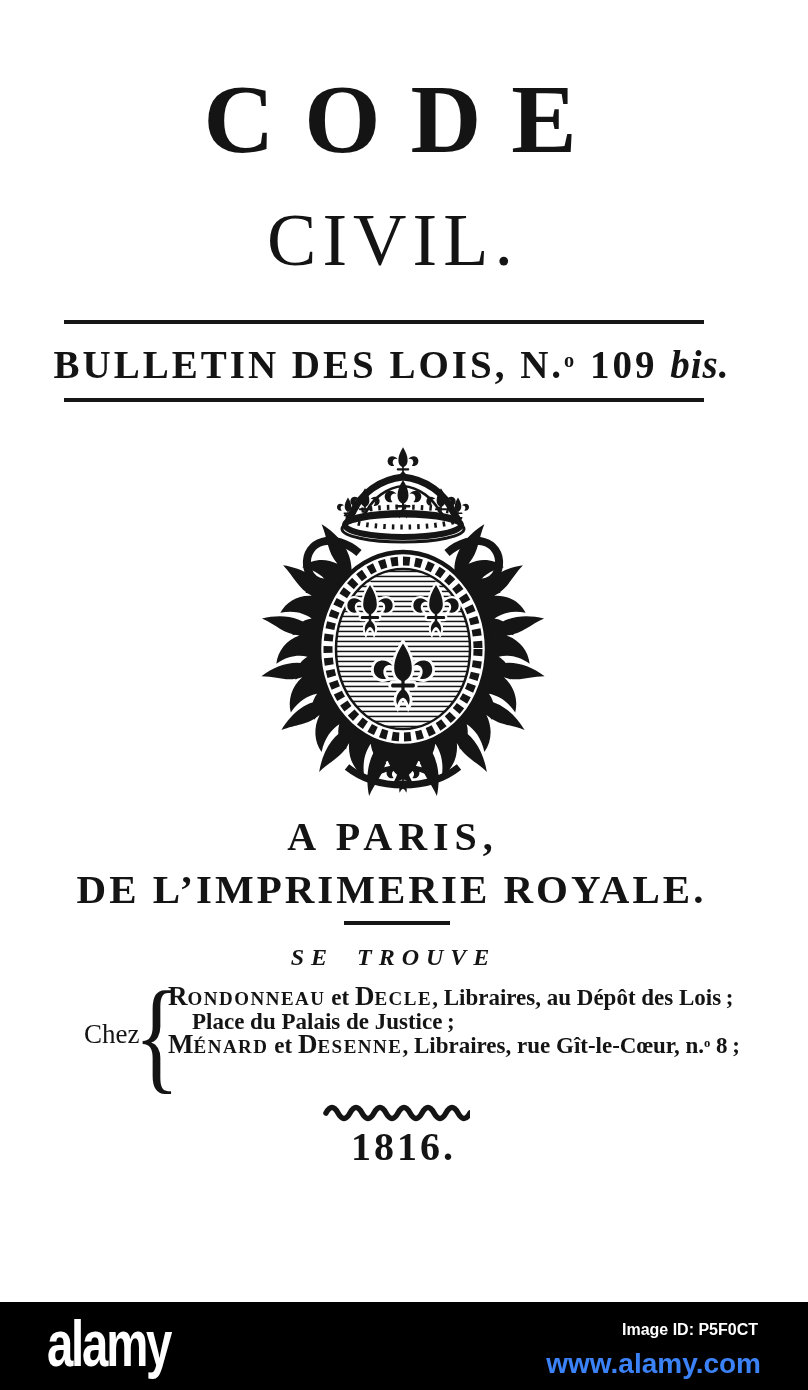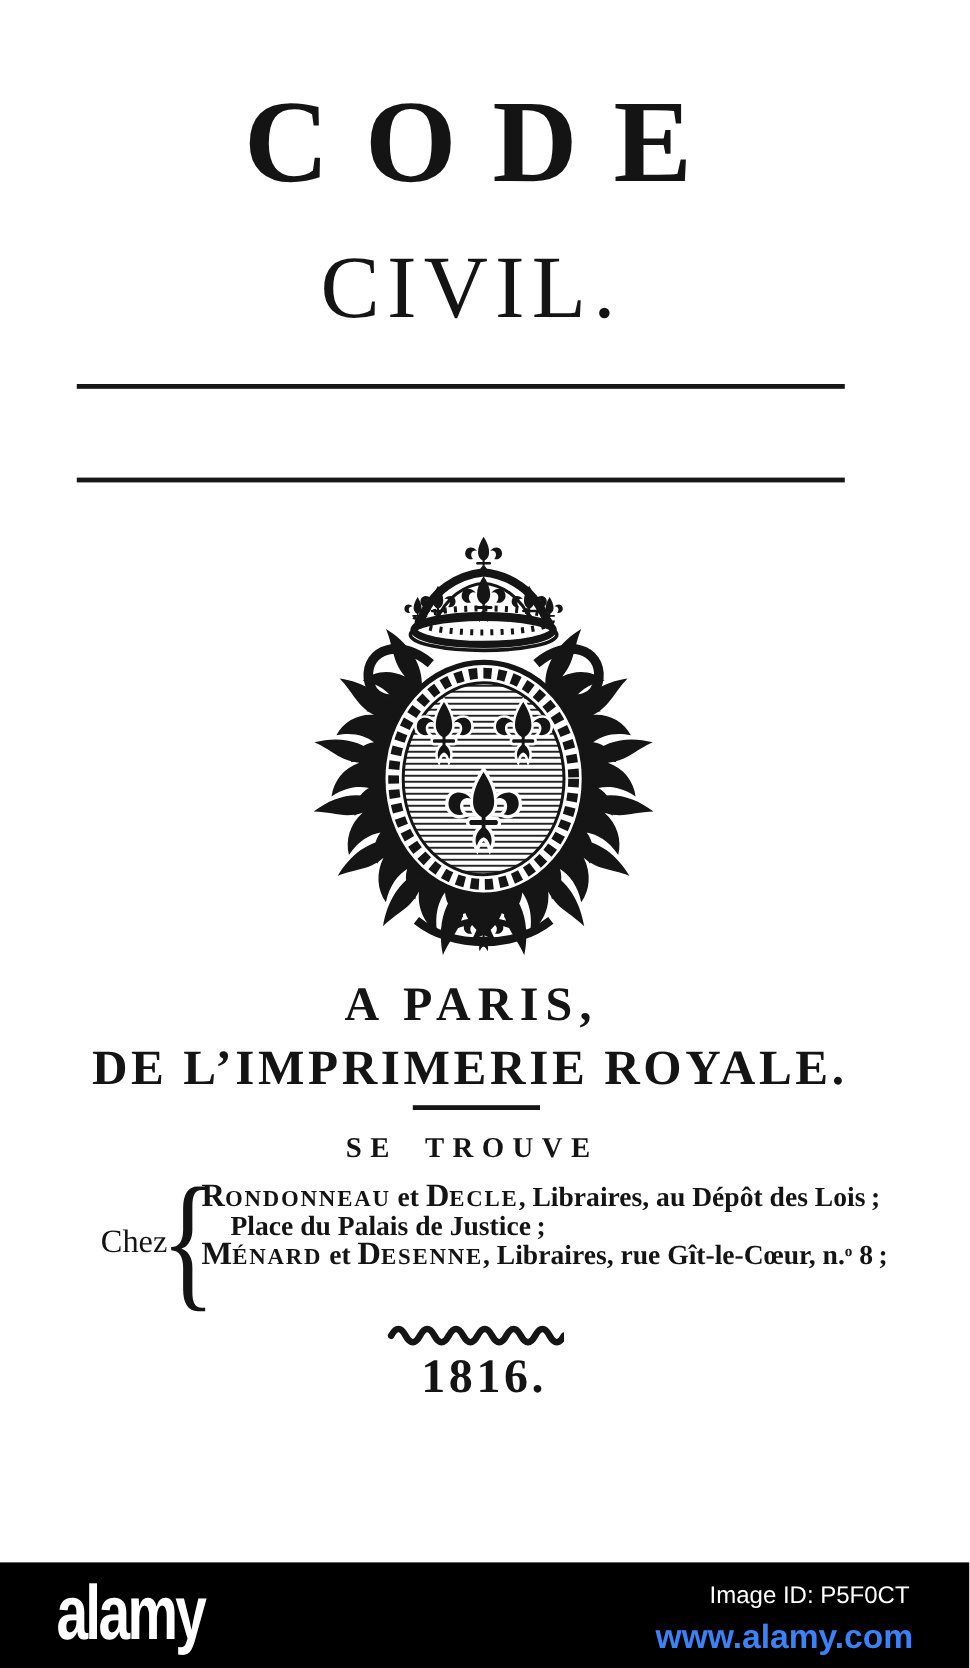--- a/index.html
+++ b/index.html
@@ -15,51 +15,54 @@
   
   .rule{position:absolute;left:64px;width:640px;height:4px;background:#161616;}
   .bulletin{font-size:39px;line-height:40px;font-weight:700;letter-spacing:3px;padding-left:3px;white-space:nowrap;}
   .bulletin .sup{font-size:0.52em;vertical-align:0.55em;}
   .bulletin .it{font-style:italic;letter-spacing:1px;}
   
   .city{font-size:40px;line-height:42px;font-weight:700;letter-spacing:6px;padding-left:6px;white-space:nowrap;}
   .printer{font-size:41px;line-height:42px;font-weight:700;letter-spacing:3px;padding-left:3px;white-space:nowrap;}
   .shortrule{position:absolute;left:344px;top:921px;width:106px;height:4px;background:#161616;}
   
-  .setrouve{font-size:24px;line-height:25px;font-weight:700;letter-spacing:7px;word-spacing:10px;padding-left:7px;white-space:nowrap;}
+  .setrouve{font-size:24px;line-height:25px;font-weight:700;font-style:italic;letter-spacing:7px;word-spacing:10px;padding-left:7px;white-space:nowrap;}
   .chez{font-size:27px;line-height:28px;font-weight:400;white-space:nowrap;}
   .brace{font-size:112px;line-height:112px;font-weight:400;transform:scale(0.85,1.12);transform-origin:center center;}
   .bline{position:absolute;font-size:23px;line-height:26px;white-space:nowrap;font-weight:600;}
   .bline .ini{font-size:27px;font-weight:700;}
   .bline .sc{font-size:19px;font-weight:700;letter-spacing:1.5px;}
   .bline .sup{font-size:0.55em;vertical-align:0.5em;}
   .year{font-size:40px;line-height:42px;font-weight:700;letter-spacing:3px;padding-left:3px;margin-left:24px;}
   
   .bar{position:absolute;left:0;top:1302px;width:808px;height:88px;background:#000;}
   .alamy-logo{position:absolute;left:47px;top:1312px;color:#fff;
     font-family:"Liberation Sans", sans-serif;font-weight:700;font-size:64px;line-height:64px;
     letter-spacing:-3px;transform:scaleX(0.74);transform-origin:left center;}
   .img-id{position:absolute;right:50px;top:1321px;color:#fff;font-family:"Liberation Sans", sans-serif;
-    font-size:20px;line-height:18px;}
+    font-size:16px;line-height:18px;font-weight:bold;}
   .alamy-url{position:absolute;right:47px;top:1352px;color:#3b82f6;font-family:"Liberation Sans", sans-serif;
     font-size:28px;line-height:24px;font-weight:700;}
 </style>
 </head>
 <body>
 
 <div class="page">
 
   <div class="crow" style="top:70px">
     <span class="t1">CODE</span>
   </div>
   <div class="crow" style="top:203px">
     <span class="t2">CIVIL.</span>
   </div>
 
   <div class="rule" style="top:320px"></div>
+  <div class="crow" style="top:340px">
+    <span class="bulletin"><span>BULLETIN DES LOIS, N.</span><span class="sup">o</span><span> 109 </span><span class="it">bis.</span></span>
+  </div>
   <div class="rule" style="top:398px"></div>
 
   <div class="abs" style="left:243px;top:441px">
     <svg width="320" height="362" viewBox="0 0 320 362" fill="#151515" stroke="none">
       <defs>
         <pattern id="hz" width="6" height="5" patternUnits="userSpaceOnUse">
           <rect width="6" height="5" fill="#ffffff"></rect>
           <rect y="1.7" width="6" height="1.5" fill="#151515"></rect>
         </pattern>
         <path id="fdl" d="M0,-42 C7,-31 11,-21 11,-11 C11,-3 7,2 2,5 L2,8 L13,8 C15.5,8 15.5,13 13,13 L2,13 L2,16 C8,21 10,29 7,35 C5,29 3,27 0,26 C-3,27 -5,29 -7,35 C-10,29 -8,21 -2,16 L-2,13 L-13,13 C-15.5,13 -15.5,8 -13,8 L-2,8 L-2,5 C-7,2 -11,-3 -11,-11 C-11,-21 -7,-31 0,-42 Z M-13,-14 C-20,-23 -33,-23 -36,-13 C-39,-3 -30,5 -21,2 C-25,-2 -26,-9 -22,-13 C-18,-16 -15,-15 -13,-14 Z M13,-14 C20,-23 33,-23 36,-13 C39,-3 30,5 21,2 C25,-2 26,-9 22,-13 C18,-16 15,-15 13,-14 Z"></path>

